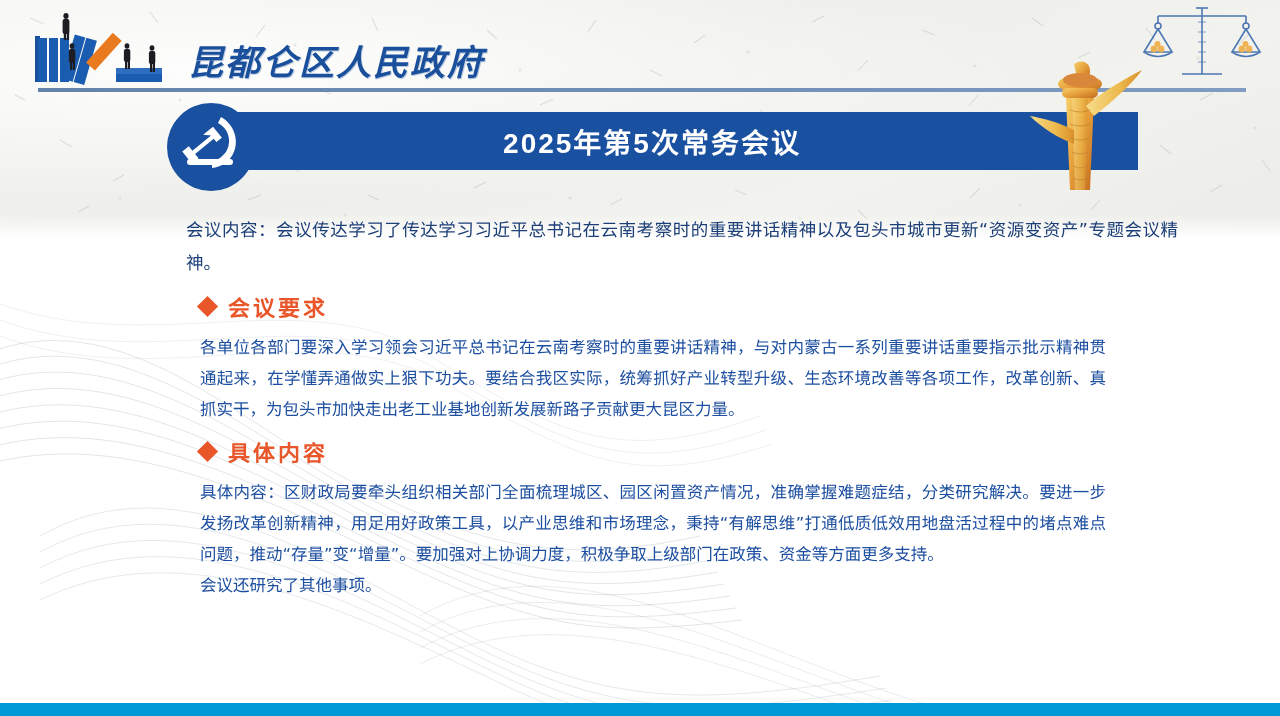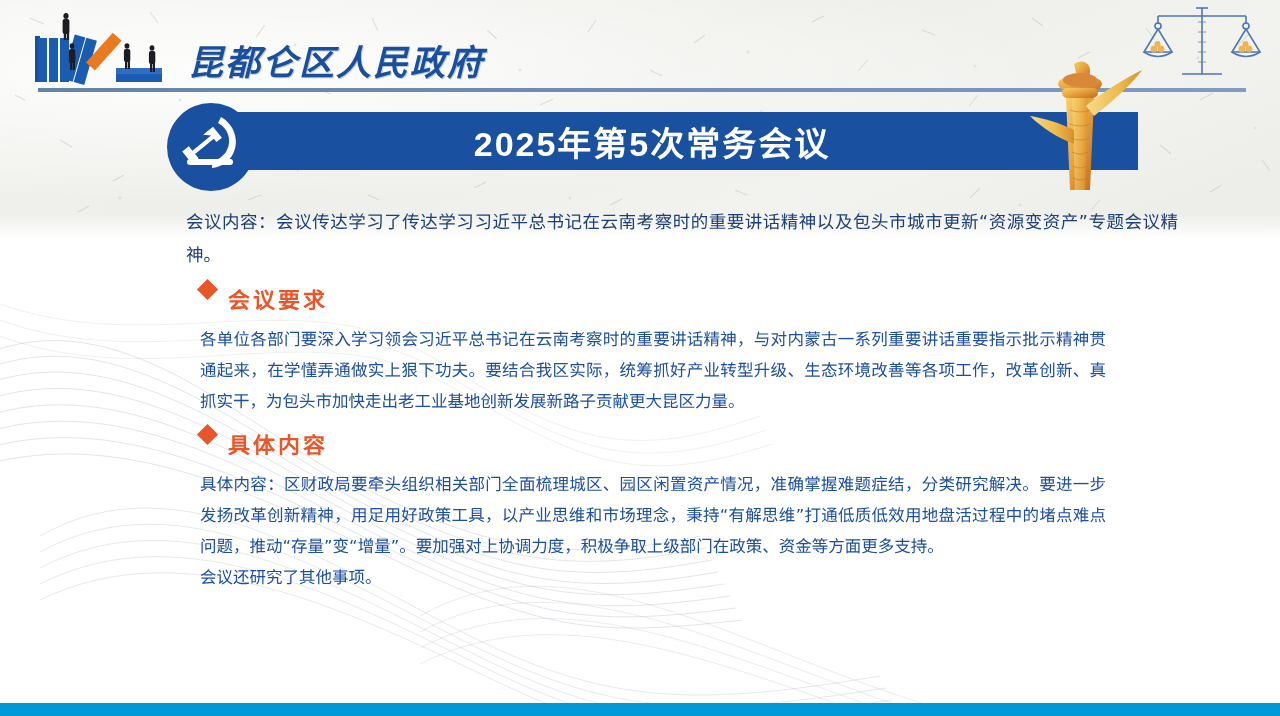--- a/index.html
+++ b/index.html
@@ -104,21 +104,21 @@
     left: 214px; top: 112px;
     width: 924px; height: 58px;
     background: #1a50a0;
   }
   .title-bar .title-text {
     position: absolute;
     left: 0; right: 0; top: 50%;
     transform: translateY(-50%);
     text-align: center;
     color: #ffffff;
-    font-size: 34px;
+    font-size: 28px;
     font-weight: bold;
     letter-spacing: 2px;
     font-family: "Liberation Sans", "DejaVu Sans", sans-serif;
     padding-right: 48px;
     box-sizing: border-box;
   }
   .party-emblem {
     position: absolute;
     left: 167px; top: 103px;
     width: 88px; height: 88px;
@@ -133,28 +133,29 @@
   .content {
     position: absolute;
     left: 186px; top: 206px;
     width: 992px;
   }
   .intro {
     font-size: 17.5px;
     line-height: 33px;
     color: #1c3f77;
     font-family: "DejaVu Sans", "Liberation Sans", sans-serif;
-    margin: 0 0 6px 0;
+    margin: 8px 0 6px 0;
     text-align: justify;
   }
   .section {
     margin-top: 10px;
   }
   .section-head {
     display: flex;
+    align-items: center;
     gap: 13px;
     margin: 0 0 10px 14px;
   }
   .diamond {
     width: 15px; height: 15px;
     background: #e8562a;
     transform: rotate(45deg);
     flex: 0 0 auto;
   }
   .section-title {

